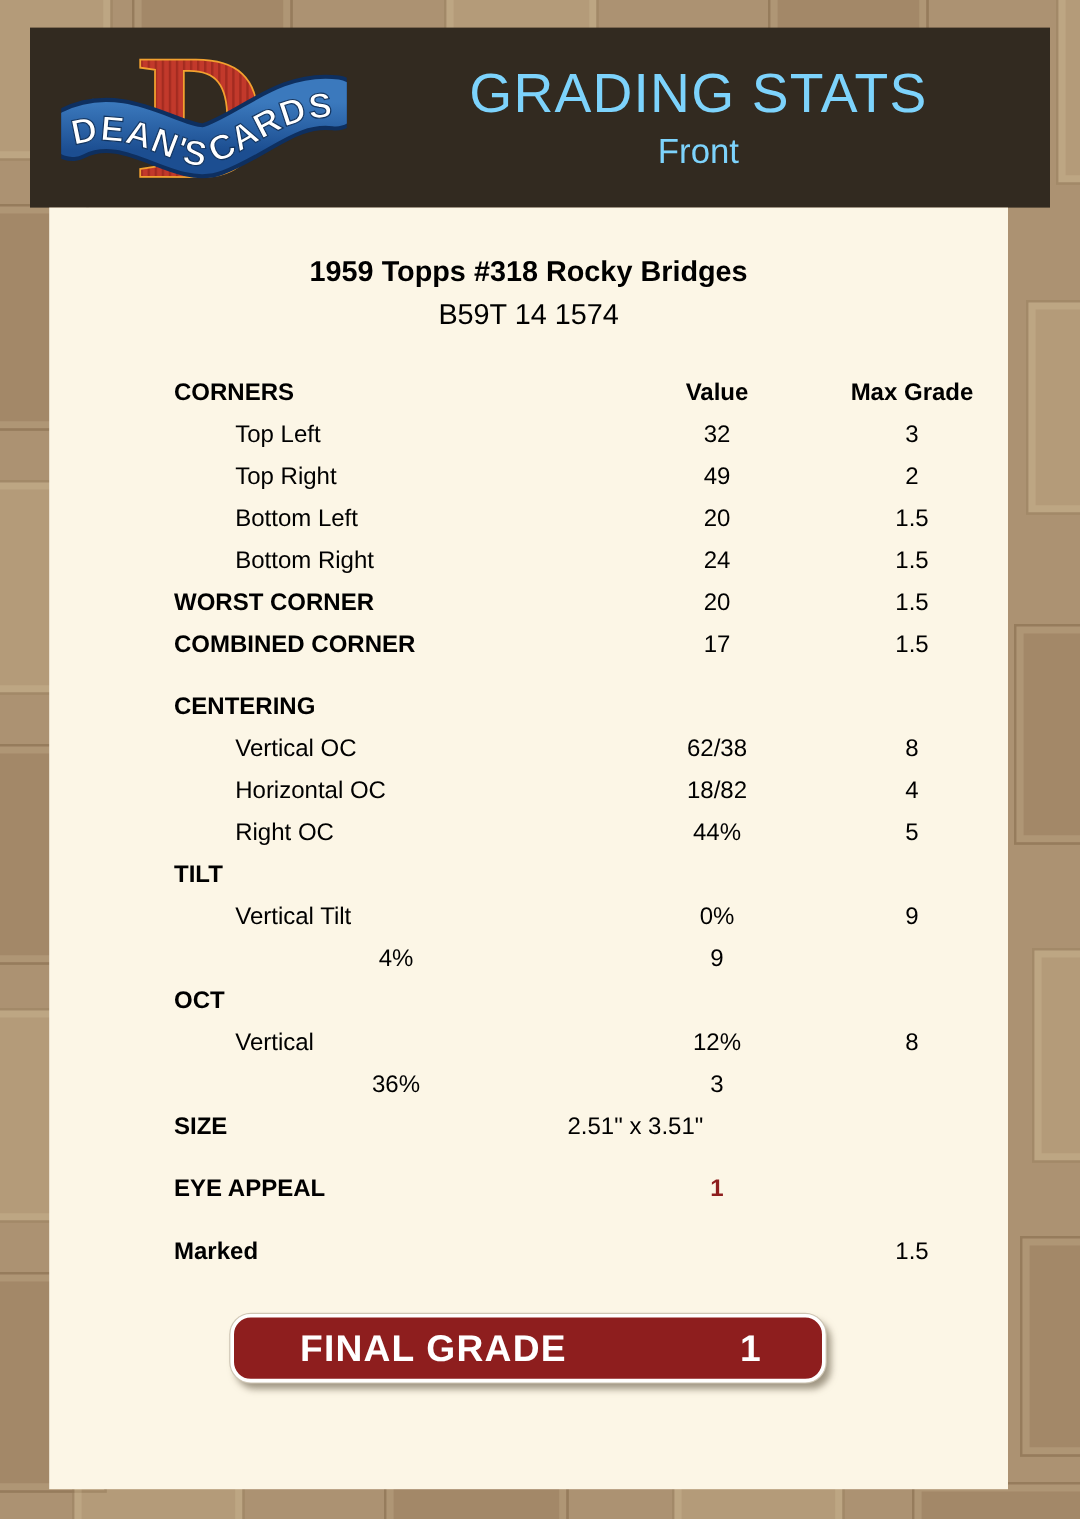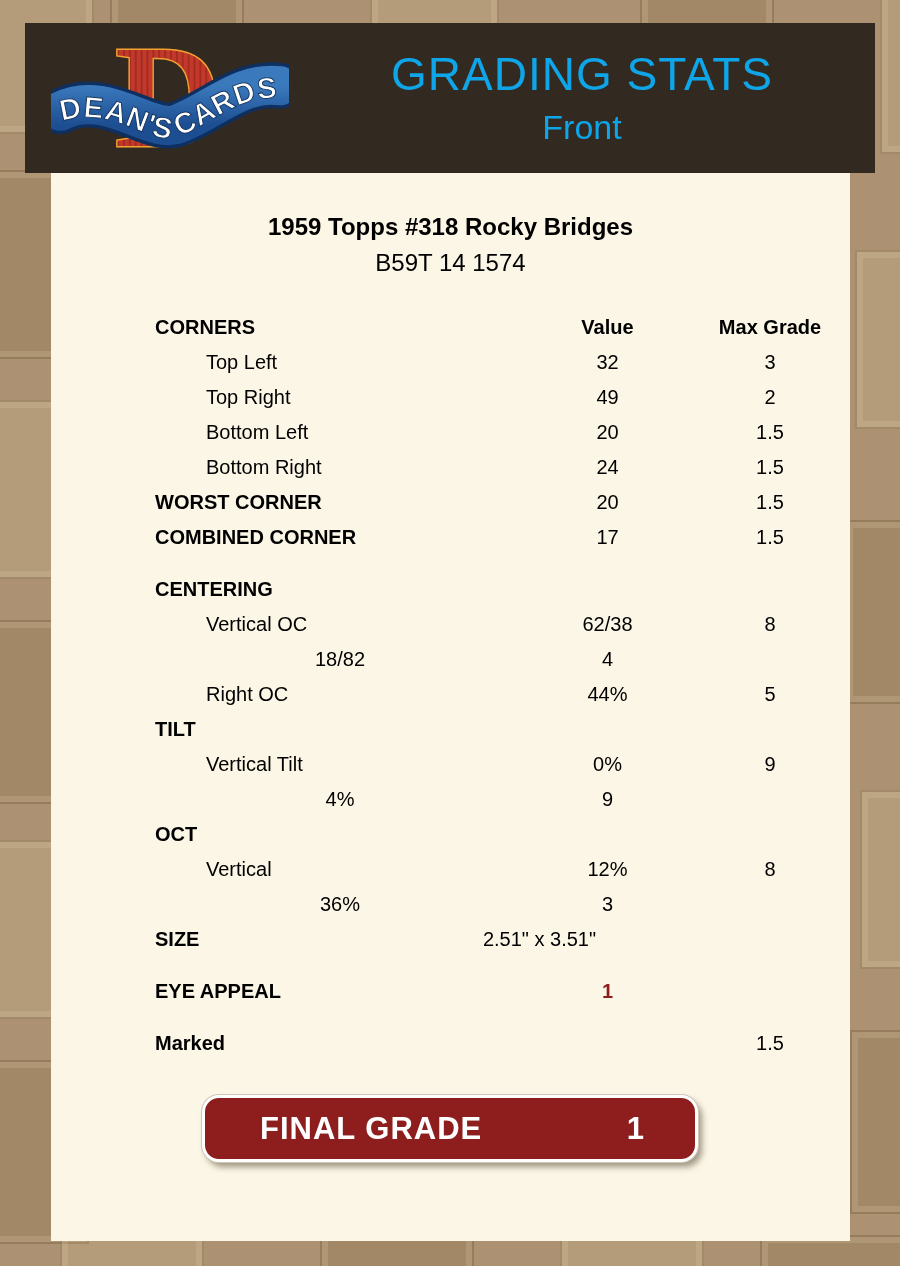--- a/index.html
+++ b/index.html
@@ -17,45 +17,45 @@
     box-shadow:inset 0 0 0 6px rgba(235,215,180,.18);
   }
   .ghost.dark { background:rgba(120,95,60,.18); }
 
   .header {
     position:absolute; left:25px; top:23px; width:850px; height:150px;
     background:#322a20;
     display:flex; align-items:center;
   }
   .logo { flex:0 0 auto; margin-left:26px; width:238px; height:142px; }
-  .titles { flex:1 1 auto; text-align:center; color:#0ea5e9; margin-top:-2px; }
+  .titles { flex:1 1 auto; text-align:center; color:#7dd3fc; margin-top:-2px; }
   .h-title { font-size:46px; letter-spacing:1px; }
-  .h-sub   { font-size:34px; margin-top:7px; }
+  .h-sub   { font-size:29px; margin-top:7px; }
 
   .panel {
-    position:absolute; left:51px; top:173px; width:799px; height:1068px;
+    position:absolute; left:41px; top:173px; width:799px; height:1068px;
     background:#fcf6e6;
   }
   .card-title { margin:40px 0 0 0; text-align:center; font-size:24px; font-weight:bold; }
   .card-code  { margin-top:8px; text-align:center; font-size:24px; }
 
   .stat-rows { margin-top:33px; padding-left:104px; }
   .row {
     display:grid; grid-template-columns:370px 165px 1fr;
     height:35px; align-items:center; font-size:20px;
   }
   .row.gap { margin-top:17px; }
   .cell.value, .cell.max { text-align:center; }
   .row.indent .cell.label { padding-left:51px; }
   .cell.bold { font-weight:bold; }
   .cell.red { color:#8e1e1e; font-weight:bold; }
   .cell.wide { transform:translateX(-68px); white-space:nowrap; }
 
   .final-grade {
-    margin:34px 0 0 151px; width:496px; height:67px; box-sizing:border-box;
+    margin:34px 0 0 151px; width:496px; height:57px; box-sizing:border-box;
     background:#8e1e1e; border:3px solid #ffffff; border-radius:17px;
     box-shadow:0 0 0 1px #cfc6b4, 4px 5px 6px rgba(110,100,80,.65);
     display:flex; align-items:center; justify-content:space-between;
     padding:0 50px 0 55px;
     color:#ffffff; font-weight:bold; font-size:31px; letter-spacing:1px;
     cursor:pointer;
   }
 </style>
 </head>
 <body>
@@ -155,20 +155,21 @@
         <div class="cell label bold">CENTERING</div>
         <div class="cell value"></div>
         <div class="cell max"></div>
       </div>
       <div class="row indent">
         <div class="cell label">Vertical OC</div>
         <div class="cell value">62/38</div>
         <div class="cell max">8</div>
       </div>
       <div class="row indent">
+        <div class="cell label">Horizontal OC</div>
         <div class="cell value">18/82</div>
         <div class="cell max">4</div>
       </div>
       <div class="row indent">
         <div class="cell label">Right OC</div>
         <div class="cell value">44%</div>
         <div class="cell max">5</div>
       </div>
       <div class="row">
         <div class="cell label bold">TILT</div>

